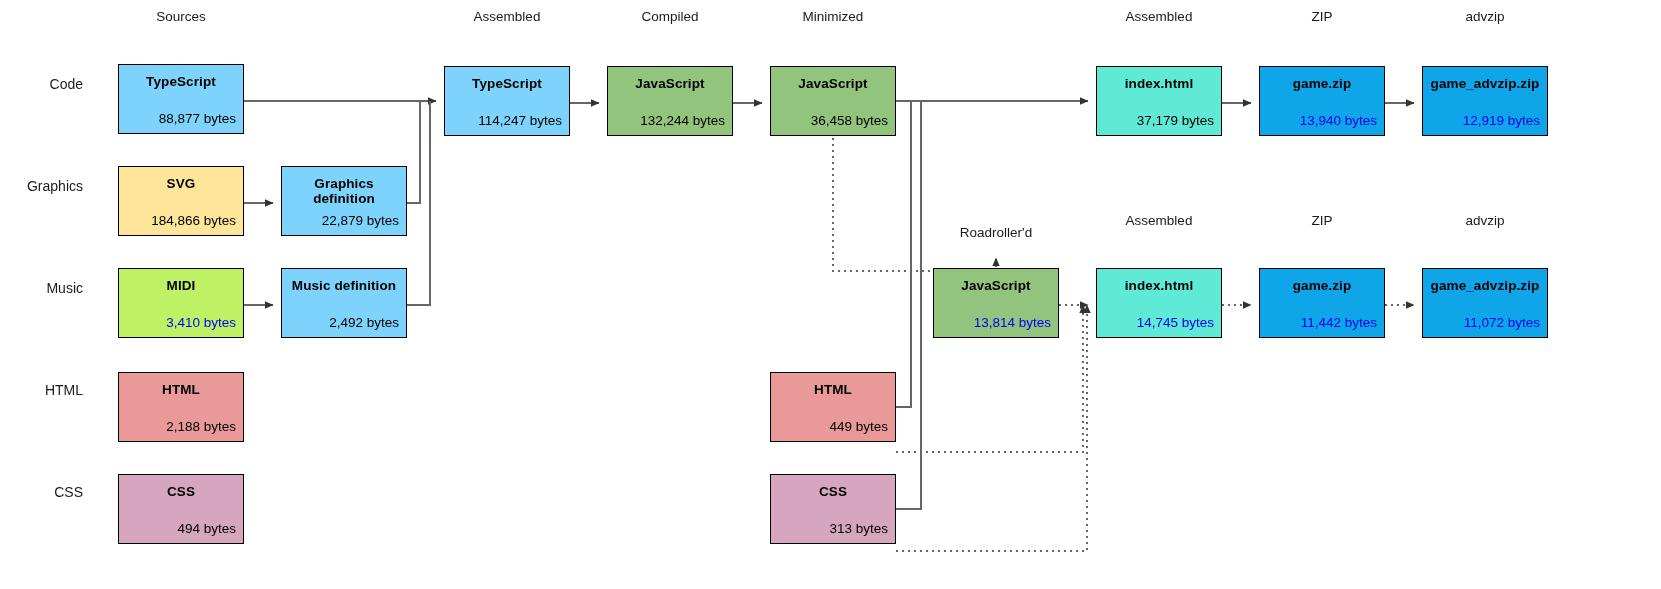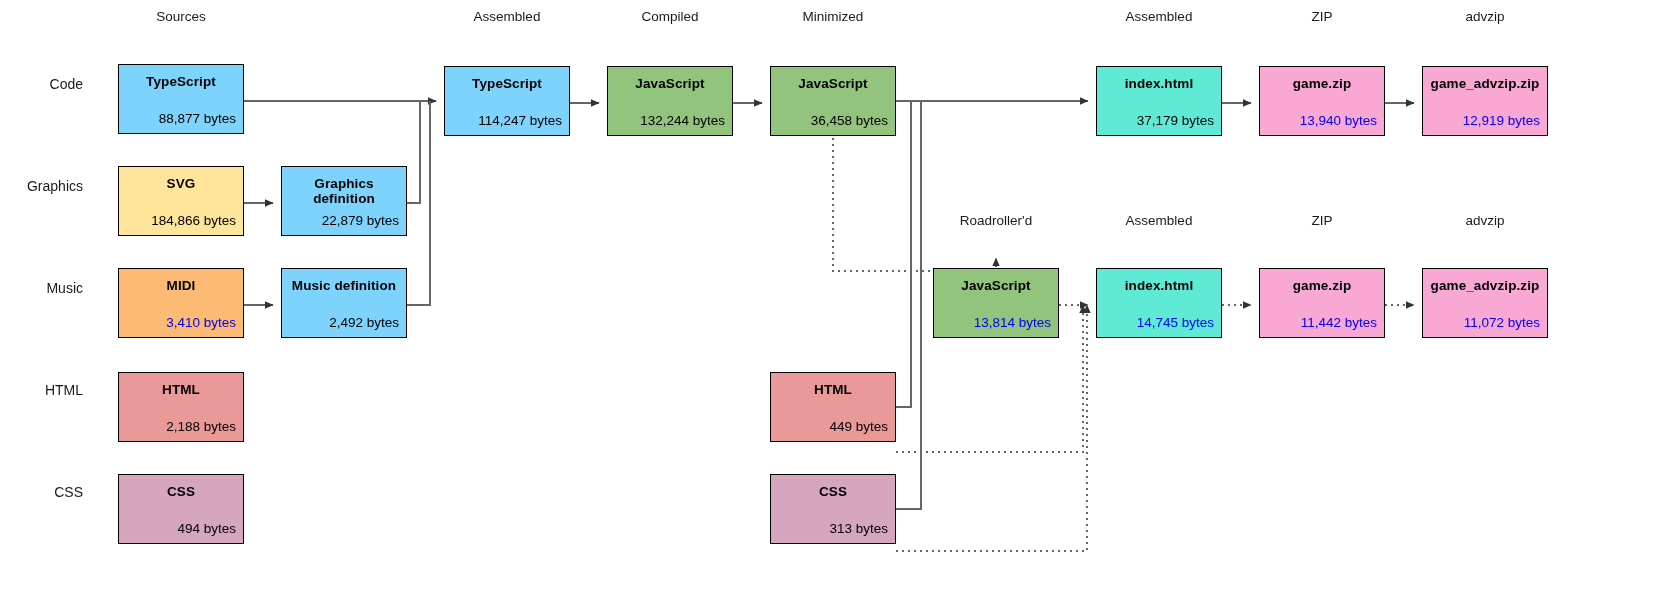--- a/index.html
+++ b/index.html
@@ -16,25 +16,25 @@
   .node{position:absolute;box-sizing:border-box;border:1px solid #000;
         width:126px;height:70px;}
   .node .ttl{position:absolute;left:0;right:0;top:9px;text-align:center;
              font-size:13.5px;font-weight:bold;letter-spacing:.1px;}
   .node .val{position:absolute;right:7px;bottom:7px;text-align:right;font-size:13.5px;}
   .val.blue{color:#0000ee;}
 
   .n-lightgreen{background:#7dd3fc;}
   .n-green{background:#93c47d;}
   .n-yellow{background:#ffe599;}
-  .n-orange{background:#fdba74;}
+  .n-orange{background:#bef264;}
   .n-red{background:#ea9999;}
   .n-purple{background:#d5a6bd;}
   .n-gray{background:#5eead4;}
-  .n-blue{background:#f9a8d4;}
+  .n-blue{background:#0ea5e9;}
 </style>
 </head>
 <body>
 
 <div id="canvas">
 
   <svg class="wires" viewBox="0 0 1661 589" xmlns="http://www.w3.org/2000/svg">
     <defs>
       <marker id="ah" markerWidth="9" markerHeight="9" refX="8" refY="4.5" orient="auto" markerUnits="userSpaceOnUse">
         <path d="M0,0.8 L8.6,4.5 L0,8.2 z" fill="#333"></path>
@@ -87,21 +87,21 @@
   </svg>
 
   <div class="col-head" style="left:181px;top:9px;">Sources</div>
   <div class="col-head" style="left:507px;top:9px;">Assembled</div>
   <div class="col-head" style="left:670px;top:9px;">Compiled</div>
   <div class="col-head" style="left:833px;top:9px;">Minimized</div>
   <div class="col-head" style="left:1159px;top:9px;">Assembled</div>
   <div class="col-head" style="left:1322px;top:9px;">ZIP</div>
   <div class="col-head" style="left:1485px;top:9px;">advzip</div>
 
-  <div class="col-head" style="left:996px;top:213px;">Roadroller'd</div>
+  <div class="col-head" style="left:996px;top:225px;">Roadroller'd</div>
   <div class="col-head" style="left:1159px;top:213px;">Assembled</div>
   <div class="col-head" style="left:1322px;top:213px;">ZIP</div>
   <div class="col-head" style="left:1485px;top:213px;">advzip</div>
 
   <div class="row-label" style="right:1578px;top:84px;">Code</div>
   <div class="row-label" style="right:1578px;top:186px;">Graphics</div>
   <div class="row-label" style="right:1578px;top:288px;">Music</div>
   <div class="row-label" style="right:1578px;top:390px;">HTML</div>
   <div class="row-label" style="right:1578px;top:492px;">CSS</div>
 

